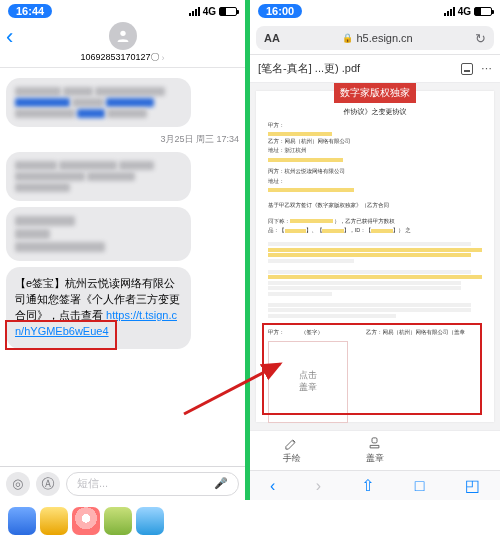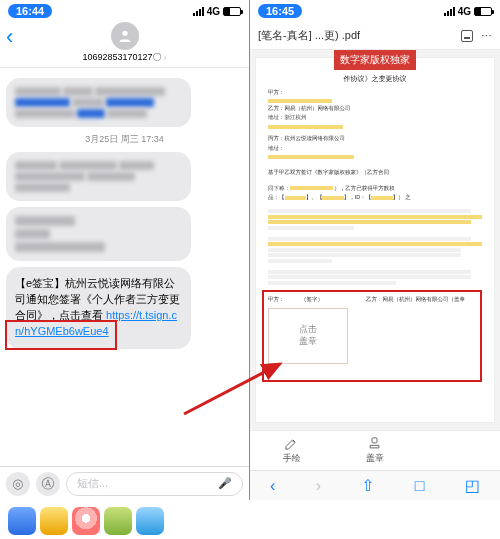--- a/index.html
+++ b/index.html
@@ -1,19 +1,19 @@
 <!DOCTYPE html>
 <html><head>
 <meta charset="utf-8">
 <style>
   *{box-sizing:border-box;margin:0;padding:0;font-family:-apple-system,"Helvetica Neue",Arial,sans-serif;-webkit-font-smoothing:antialiased}
   body{background:#fff;width:500px;height:539px;overflow:hidden;position:relative}
   .stage{display:flex;width:500px;height:500px}
   .phone{width:250px;height:500px;background:#fff;position:relative;overflow:hidden;display:flex;flex-direction:column}
-  .phone.left{border-right:1px solid #22c55e}
+  .phone.left{border-right:5px solid #22c55e}
 
   
   .sb{height:22px;display:flex;align-items:center;justify-content:space-between;padding:0 8px;font-size:11px;font-weight:600}
   .sb .time{background:#1b7bff;color:#fff;border-radius:10px;padding:1px 8px;font-size:11px}
   .sb .right{display:flex;align-items:center;gap:3px;font-size:10px}
   .sigbars{display:inline-flex;align-items:flex-end;gap:1px}
   .sigbars i{width:2px;background:#000;display:inline-block}
   .sigbars i:nth-child(1){height:3px}.sigbars i:nth-child(2){height:5px}
   .sigbars i:nth-child(3){height:7px}.sigbars i:nth-child(4){height:9px}
   .batt{width:18px;height:9px;border:1px solid #000;border-radius:2px;position:relative}
@@ -23,21 +23,21 @@
   
   .mhdr{height:46px;display:flex;flex-direction:column;align-items:center;justify-content:flex-start;position:relative;border-bottom:1px solid #e4e4e6}
   .mhdr .back{position:absolute;left:6px;top:2px;color:#0a84ff;font-size:22px}
   .avatar{width:28px;height:28px;border-radius:50%;background:#c9c9cd;display:flex;align-items:center;justify-content:center;margin-top:0}
   .avatar svg{width:16px;height:16px;fill:#fff}
   .sender{font-size:9px;color:#000;margin-top:1px;display:flex;align-items:center;gap:2px}
   .sender .chev{color:#c0c0c4;font-size:9px}
 
   
   .mlist{flex:1;overflow:hidden;background:#fff;padding:4px 6px 0 6px;position:relative}
-  .ts{text-align:center;font-size:9px;color:#8a8a8e;margin:4px 0}
+  .ts{text-align:right;font-size:9px;color:#8a8a8e;margin:4px 0}
   .bubble{max-width:185px;background:#e9e9eb;border-radius:14px;padding:9px 9px;margin:6px 0;font-size:11px;line-height:1.35;color:#000;position:relative}
   .bubble .mos{display:flex;flex-wrap:wrap;gap:2px}
   .mos span{background:#b9b9bd;border-radius:2px;filter:blur(2px)}
   .b1 .mos span:nth-child(1){width:46px;height:9px}
   .b1 .mos span:nth-child(2){width:30px;height:9px}
   .b1 .mos span:nth-child(3){width:70px;height:9px}
   .b1 .mos span:nth-child(4){width:55px;height:9px;background:#2d6bd9}
   .b1 .mos span:nth-child(5){width:32px;height:9px}
   .b1 .mos span:nth-child(6){width:48px;height:9px;background:#2d6bd9}
   .b1 .mos span:nth-child(7){width:60px;height:9px}
@@ -82,21 +82,21 @@
   .page{background:#fff;width:100%;height:100%;padding:10px 12px;font-size:5.5px;color:#444;line-height:1.35;position:relative;box-shadow:0 0 2px rgba(0,0,0,.08)}
   .tagA{position:absolute;top:0px;left:50%;transform:translateX(-50%);background:#d43a34;color:#fff;font-size:10px;padding:3px 6px;z-index:5;white-space:nowrap}
   .ptitle{text-align:center;font-size:7px;color:#222;margin-bottom:6px;margin-top:6px}
   .pln{margin:1.5px 0;height:4px;background:#f0f0f0}
   .hl{background:#f6da76}
   .w10{width:10%}.w20{width:20%}.w30{width:30%}.w35{width:35%}
   .w40{width:40%}.w60{width:60%}
   .w90{width:90%}.w95{width:95%}.w100{width:100%}
   .lbl{font-size:5.5px;color:#333;margin:2px 0}
   .gap{height:4px}
-  .sigframe{border:1px solid #eac9c9;width:80px;height:56px;margin-top:4px;display:flex;flex-direction:column;align-items:center;justify-content:center;position:relative}
+  .sigframe{border:1px solid #eac9c9;width:80px;height:82px;margin-top:4px;display:flex;flex-direction:column;align-items:center;justify-content:center;position:relative}
   .sigframe .hint{font-size:9px;color:#888;text-align:center;line-height:1.3}
   .sigframe .tab{position:absolute;bottom:-1px;left:-1px;right:-1px;height:16px;background:#f3d7d3;color:#c55;font-size:8px;display:flex;align-items:center;justify-content:center}
   .redbox2{position:absolute;border:2px solid #d21e1e;pointer-events:none}
 
   
   .actbar{height:40px;background:#fff;border-top:1px solid #ececee;display:flex;align-items:center}
   .actitem{flex:1;display:flex;flex-direction:column;align-items:center;justify-content:center;font-size:9px;color:#555;gap:1px}
   .actitem svg{width:15px;height:15px;stroke:#555;fill:none;stroke-width:1.4}
   .submit{width:74px;height:40px;background:#d13a33;color:#fff;font-size:14px;display:flex;align-items:center;justify-content:center;position:relative}
   .redbox3{position:absolute;inset:-2px;border:2px solid #c21818;pointer-events:none}
@@ -202,35 +202,45 @@
       <div class="cicon">Ⓐ</div>
       <div class="cinput">
         <span>短信...</span>
         <span class="mic">🎤</span>
       </div>
     </div>
   </div>
 
   <div class="phone">
     <div class="sb">
-      <span class="time">16:45</span>
+      <span class="time">16:00</span>
       <span class="right">
         <span class="sigbars">
             <i></i>
             <i></i>
             <i></i>
             <i></i>
           </span>
         <span>4G</span>
         <span class="batt">
             <i></i>
           </span>
       </span>
     </div>
 
+    <div class="shdr">
+      <div class="addr">
+        <span class="aa">AA</span>
+        <span class="url">
+          <span class="lock">🔒</span>
+          <span>h5.esign.cn</span>
+        </span>
+        <span class="reload">↻</span>
+      </div>
+    </div>
 
     <div class="dhdr">
       <span>[笔名-真名] ...更) .pdf</span>
       <span class="dright">
         <span class="sqicon"></span>
         <span>⋯</span>
       </span>
     </div>
 
     <div class="docwrap">

